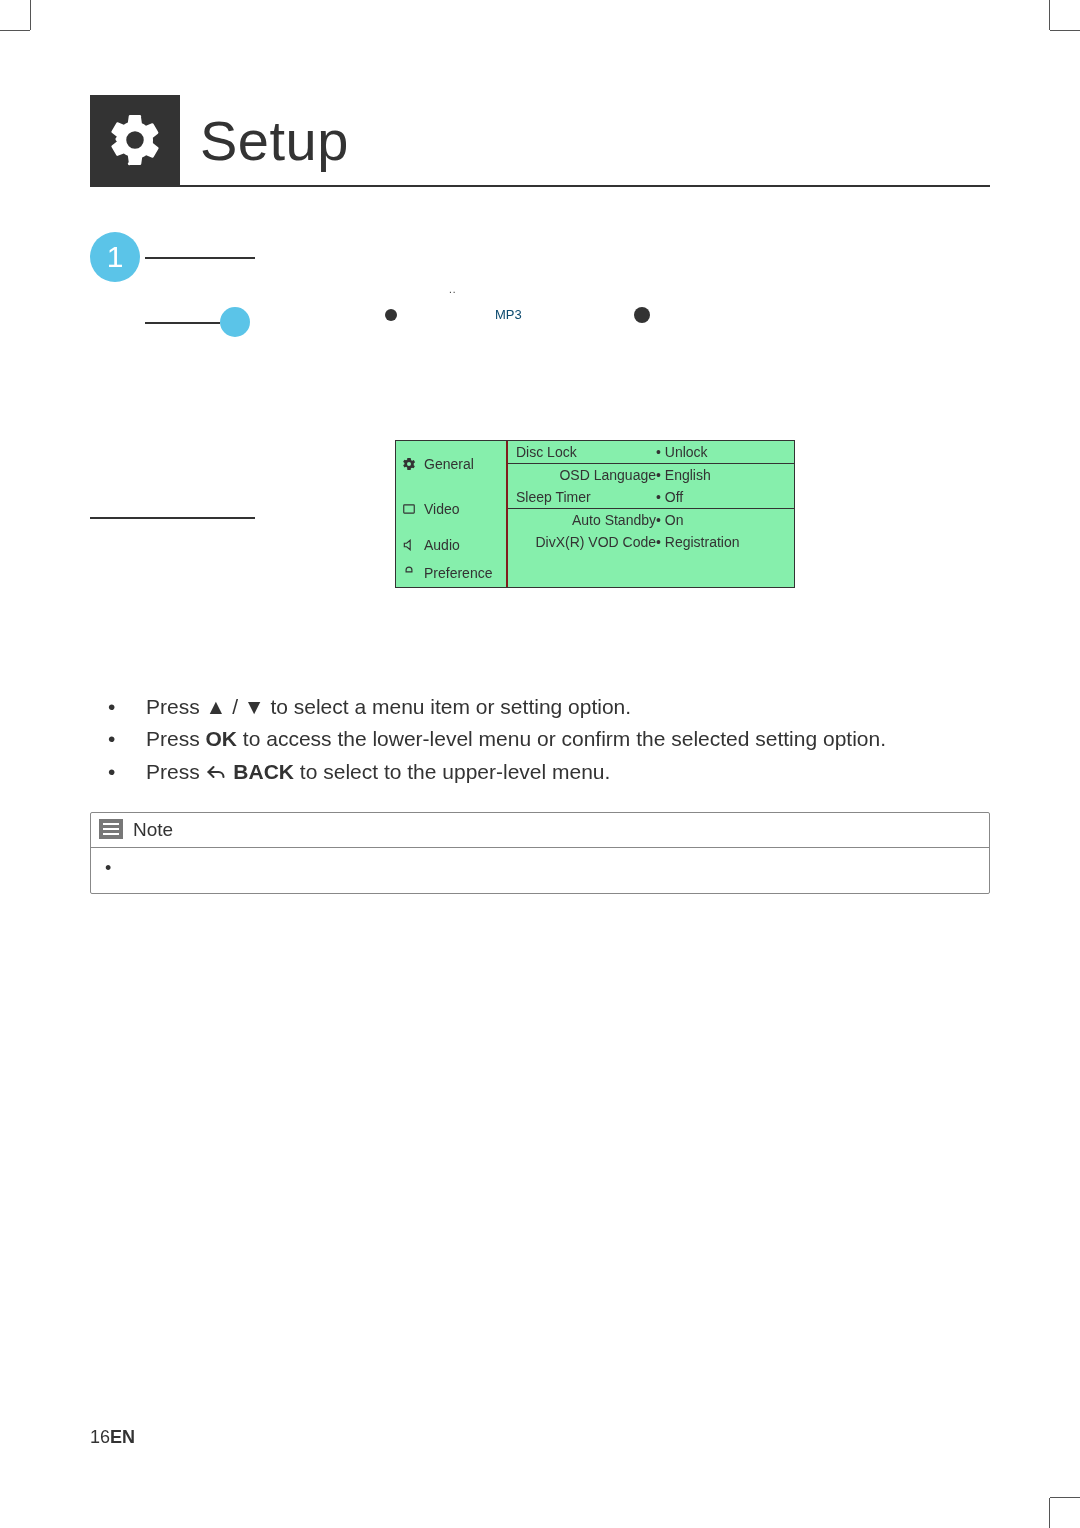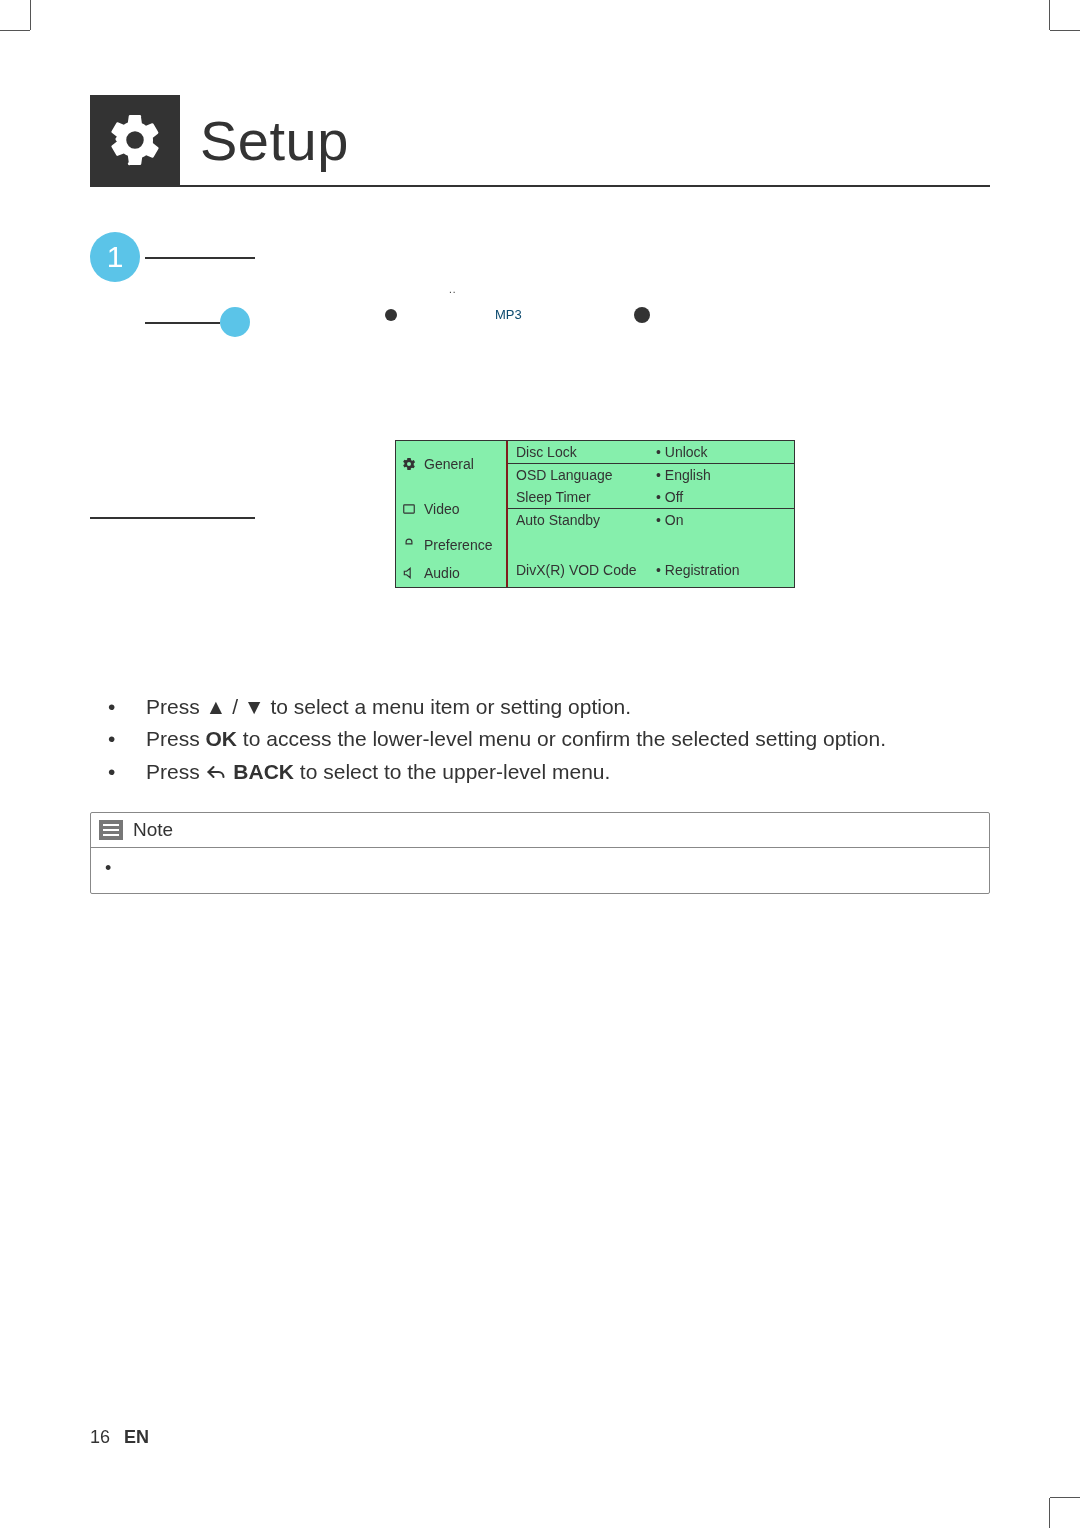--- a/index.html
+++ b/index.html
@@ -97,21 +97,21 @@
   .osd-row { display: flex; }
   .osd-left {
     width: 110px;
     display: flex; align-items: center; gap: 6px;
     padding: 6px 6px 6px 4px;
     font-size: 14px;
   }
   .osd-left .ic { width:18px; display:flex; justify-content:center; }
   .osd-rows-right { flex:1; border-left:2px solid #7f1d1d;}
   .osd-sub { display:flex; padding:3px 8px; border-bottom:1px solid #333;}
-  .osd-sub:last-child { border-bottom:none;}
+  .osd-sub:last-child { border-bottom:none;text-align:right;}
   .osd-sub .lbl { width:140px; }
   .osd-sub .val::before { content:"• "; }
 
   
   .instructions {
     margin-top: 60px;
     font-size: 21px;
     color: #333;
     line-height: 1.45;
   }
@@ -126,42 +126,42 @@
     margin-right: 2px;
   }
 
   
   .note-box {
     margin-top: 24px;
     border: 1px solid #888;
     border-radius: 2px;
   }
   .note-head {
-    display: flex; align-items: center; gap: 10px;
+    display: flex; align-items: flex-start; gap: 10px;
     padding: 6px 8px;
   }
   .note-icon {
     width: 24px; height: 20px; background: #777;
     display:flex; flex-direction:column; justify-content:center; gap:3px; padding:3px 4px;
   }
   .note-icon .bar { height:2px; background:#fff; }
   .note-title { font-size: 19px; color:#333; }
   .note-body {
     border-top: 1px solid #888;
     padding: 10px 14px 14px 14px;
     font-size: 18px;
   }
   .note-body .row { display:flex; gap:10px; }
 
   
   .footer {
     position: absolute;
     left: 90px; bottom: 80px;
     font-size: 18px; color:#333;
-    display: flex; gap: 14px;
+    display: flex; gap: 0;
   }
   .footer .pn { }
   .footer .lang { font-weight: 700; }
 </style>
 </head>
 <body>
 
 <div class="crop-mark crop-tl-h"></div>
 <div class="crop-mark crop-tl-v"></div>
 <div class="crop-mark crop-tr-h"></div>
@@ -233,42 +233,42 @@
           <div class="osd-sub">
             <span class="lbl">Auto Standby</span>
             <span class="val">On</span>
           </div>
         </div>
       </div>
       <div class="osd-row">
         <div class="osd-left">
           <span class="ic">
             <svg width="14" height="14" viewBox="0 0 24 24" fill="none" stroke="#333" stroke-width="2">
+                <path d="M4 9v6h4l6 5V4l-6 5H4z"></path>
+              </svg>
+          </span>
+          <span>Audio</span>
+        </div>
+        <div class="osd-rows-right">
+          <div class="osd-sub" style="border-bottom:none">
+            <span class="lbl">DivX(R) VOD Code</span>
+            <span class="val">Registration</span>
+          </div>
+        </div>
+      </div>
+      <div class="osd-row">
+        <div class="osd-left">
+          <span class="ic">
+            <svg width="14" height="14" viewBox="0 0 24 24" fill="none" stroke="#333" stroke-width="2">
                 <path d="M12 2a5 5 0 0 1 5 5v3H7V7a5 5 0 0 1 5-5z"></path>
               </svg>
           </span>
           <span>Preference</span>
         </div>
         <div class="osd-rows-right" style="min-height:26px;"></div>
-      </div>
-      <div class="osd-row">
-        <div class="osd-left">
-          <span class="ic">
-            <svg width="14" height="14" viewBox="0 0 24 24" fill="none" stroke="#333" stroke-width="2">
-                <path d="M4 9v6h4l6 5V4l-6 5H4z"></path>
-              </svg>
-          </span>
-          <span>Audio</span>
-        </div>
-        <div class="osd-rows-right">
-          <div class="osd-sub" style="border-bottom:none">
-            <span class="lbl">DivX(R) VOD Code</span>
-            <span class="val">Registration</span>
-          </div>
-        </div>
       </div>
     </div>
   </div>
 
   <div class="instructions">
     <div class="row">
       <div class="bullet">•</div>
       <div class="txt">
         <span>Press </span><span class="sym">▲ / ▼</span><span> to select a menu item or setting option.</span>
       </div>

